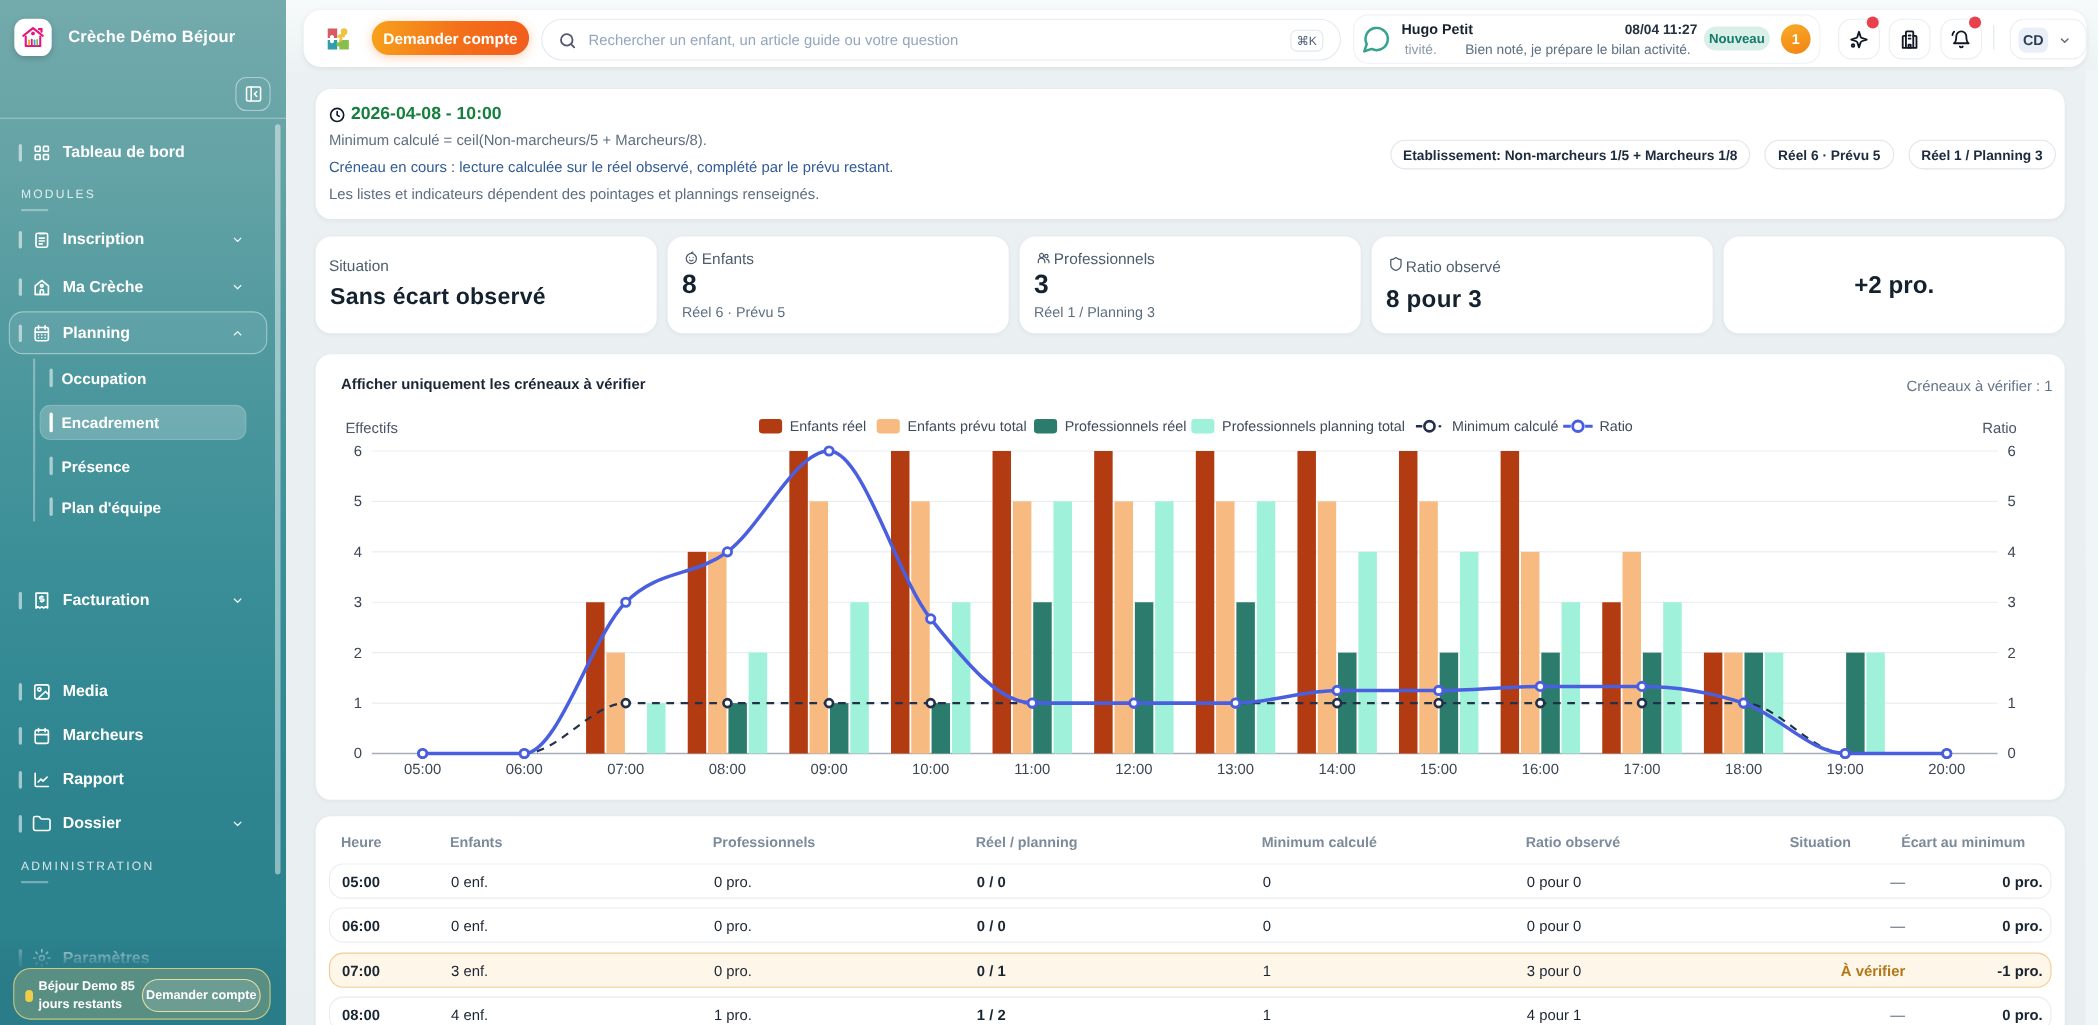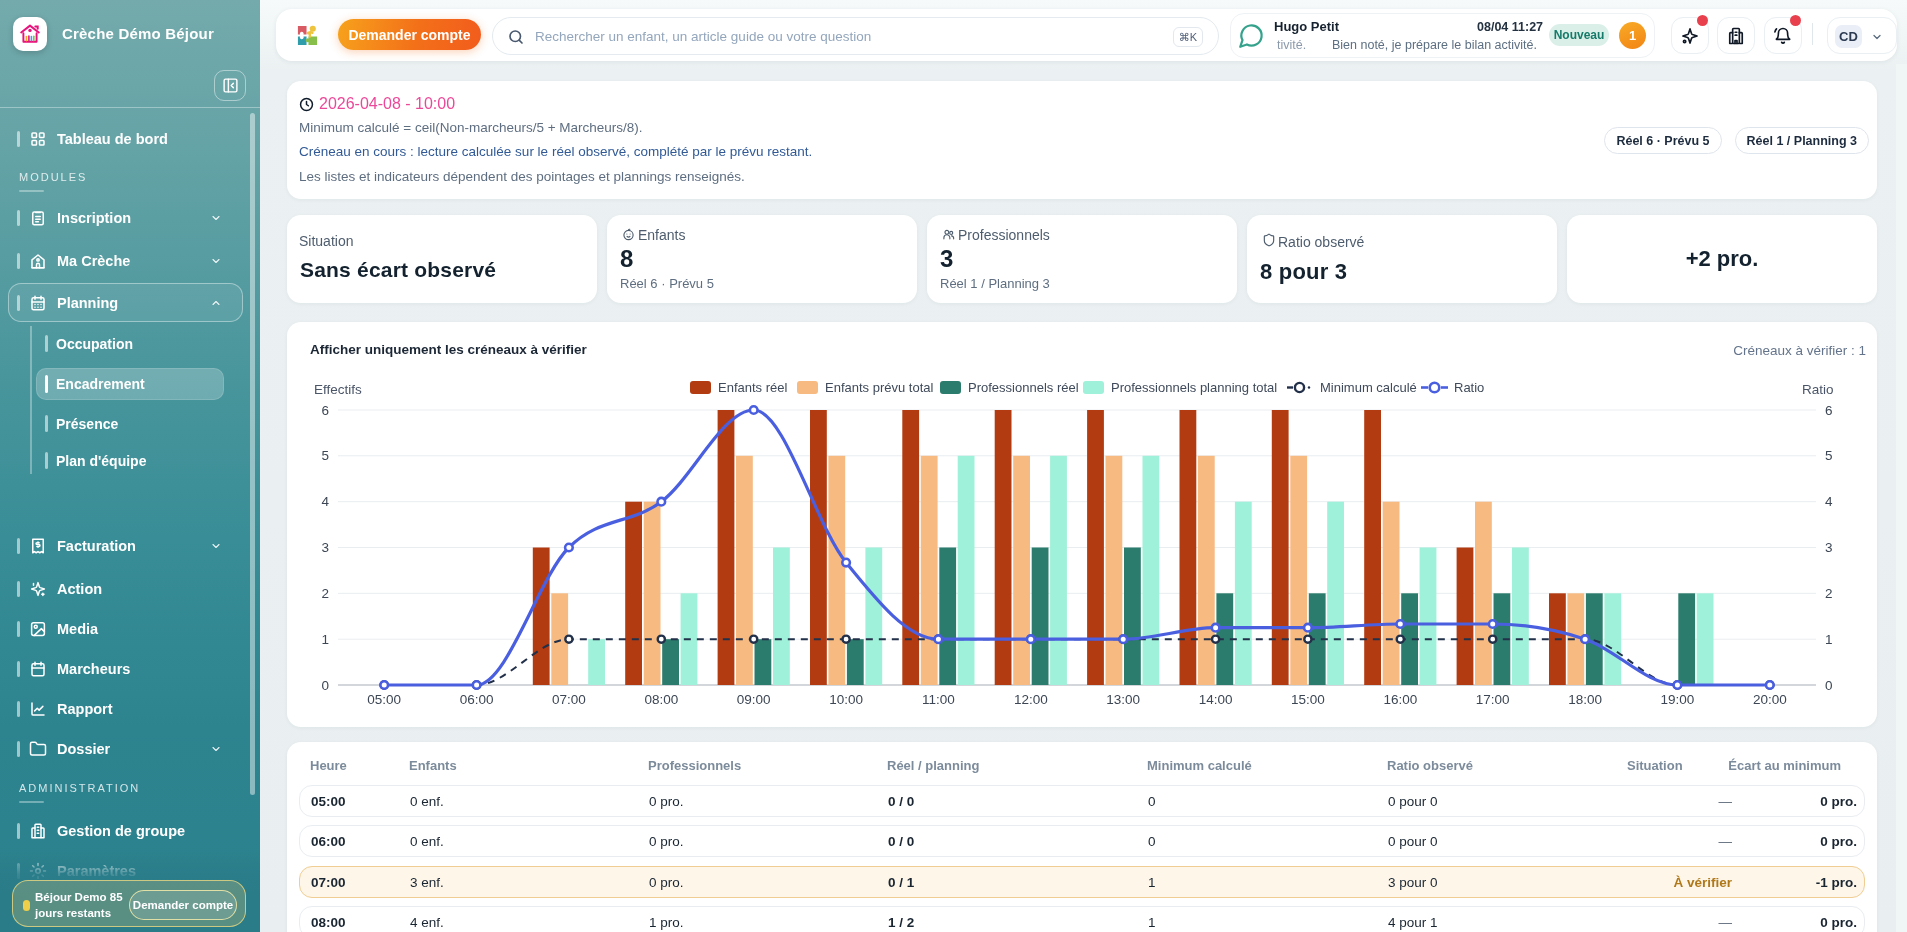--- a/index.html
+++ b/index.html
@@ -43,21 +43,21 @@
 #search .kbd{position:absolute;right:15px;top:9px;width:30px;height:20px;border:1px solid #e2e8ee;border-radius:6px;font-size:11px;color:#51607a;display:flex;align-items:center;justify-content:center}
 #notif{position:absolute;left:1230px;top:13px;width:425px;height:45px;border:1px solid #eef2f5;border-radius:14px;background:#fff}
 .icbtn{position:absolute;top:17px;width:38px;height:37px;border:1px solid #e9eff3;border-radius:12px;background:#fff;display:flex;align-items:center;justify-content:center}
 .rdot{position:absolute;width:11px;height:11px;border-radius:50%;background:#e8414d}
 #vsep{position:absolute;left:1812px;top:23px;width:1px;height:22px;background:#dfe6ec}
 #cdbox{position:absolute;left:1827px;top:17px;width:70px;height:37px;border:1px solid #e9eff3;border-radius:13px;background:#fff}
 #cdbox .cd{position:absolute;left:7px;top:7px;width:27px;height:23px;background:#e9eef7;border-radius:7px;font-size:13px;font-weight:bold;color:#2c3b52;display:flex;align-items:center;justify-content:center}
 
 .card{position:absolute;background:#fff;border-radius:14px;box-shadow:0 1px 4px rgba(20,40,55,.05)}
 #info{left:287px;top:81px;width:1590px;height:118px}
-#info .ttl{position:absolute;left:32px;top:14px;font-size:16px;font-weight:normal;color:#ec4899}
+#info .ttl{position:absolute;left:32px;top:14px;font-size:16px;font-weight:bold;color:#15803d}
 #info .g1{position:absolute;left:12px;top:39px;font-size:13.5px;color:#5e6e80}
 #info .bl{position:absolute;left:12px;top:63px;font-size:13.5px;color:#315a96}
 #info .g2{position:absolute;left:12px;top:88px;font-size:13.5px;color:#5e6e80}
 #pillrow{position:absolute;right:8px;top:46px;display:flex;gap:13px}
 .pill{height:27px;border:1px solid #dfe5ec;border-radius:14px;background:#fff;font-size:12.5px;font-weight:bold;color:#1d2b3e;display:flex;align-items:center;padding:0 11px;white-space:nowrap}
 .stat .lab{position:absolute;left:12px;top:19px;font-size:14px;color:#4e5d6e}
 .stat .lab2{position:absolute;left:31px;top:12px;font-size:14px;color:#4e5d6e}
 .stat .big{position:absolute;left:13px;font-size:24px;font-weight:bold;color:#13222e;letter-spacing:.2px}
 .stat .sub{position:absolute;left:13px;top:61px;font-size:13px;color:#5e6e80}
 
@@ -173,28 +173,20 @@
   <div class="notch"></div>
   <svg class="mic" viewBox="0 0 24 24" fill="none" stroke="#fff" stroke-width="2" stroke-linecap="round" stroke-linejoin="round">
         <path d="M5 3h14v18l-2.3-1.5L14.4 21l-2.4-1.5L9.6 21l-2.3-1.5L5 21z"></path>
         <path d="M13.5 7.5h-2.8a1.3 1.3 0 0 0 0 2.6h2.6a1.3 1.3 0 0 1 0 2.6h-2.8M12 6.5v1M12 12.7v1"></path>
       </svg>
   <div class="mtx">Facturation</div>
   <svg class="chev" viewBox="0 0 24 24" fill="none" stroke="rgba(255,255,255,.9)" stroke-width="2.2" stroke-linecap="round" stroke-linejoin="round">
         <path d="m6 9 6 6 6-6"></path>
       </svg>
  </div>
- <div class="mrow" style="top:572px">
-  <div class="notch"></div>
-  <svg class="mic" viewBox="0 0 24 24" fill="none" stroke="#fff" stroke-width="2" stroke-linecap="round" stroke-linejoin="round">
-        <path d="M12 3.5 13.8 9a2 2 0 0 0 1.2 1.2L20.5 12l-5.5 1.8a2 2 0 0 0-1.2 1.2L12 20.5 10.2 15a2 2 0 0 0-1.2-1.2L3.5 12 9 10.2A2 2 0 0 0 10.2 9z"></path>
-        <path d="M18.5 17.5v3M17 19h3M6 4.5v2.4"></path>
-      </svg>
-  <div class="mtx">Action</div>
- </div>
  <div class="mrow" style="top:612px">
   <div class="notch"></div>
   <svg class="mic" viewBox="0 0 24 24" fill="none" stroke="#fff" stroke-width="2" stroke-linecap="round" stroke-linejoin="round">
         <rect x="3.5" y="3.5" width="17" height="17" rx="2.5"></rect>
         <circle cx="9" cy="9" r="2"></circle>
         <path d="m20.5 15.5-4-4-9.5 9"></path>
       </svg>
   <div class="mtx">Media</div>
  </div>
  <div class="mrow" style="top:652px">
@@ -218,29 +210,20 @@
   <svg class="mic" viewBox="0 0 24 24" fill="none" stroke="#fff" stroke-width="2" stroke-linecap="round" stroke-linejoin="round">
         <path d="M20 20a2 2 0 0 0 2-2V8a2 2 0 0 0-2-2h-7.9a2 2 0 0 1-1.69-.9L9.6 3.9A2 2 0 0 0 7.93 3H4a2 2 0 0 0-2 2v13a2 2 0 0 0 2 2Z"></path>
       </svg>
   <div class="mtx">Dossier</div>
   <svg class="chev" viewBox="0 0 24 24" fill="none" stroke="rgba(255,255,255,.9)" stroke-width="2.2" stroke-linecap="round" stroke-linejoin="round">
         <path d="m6 9 6 6 6-6"></path>
       </svg>
  </div>
  <div class="shead" style="top:782px">ADMINISTRATION</div>
  <div class="sline" style="top:801px"></div>
- <div class="mrow" style="top:814px">
-  <div class="notch"></div>
-  <svg class="mic" viewBox="0 0 24 24" fill="none" stroke="#fff" stroke-width="2" stroke-linecap="round" stroke-linejoin="round">
-        <rect x="8" y="3" width="8" height="18" rx="1"></rect>
-        <path d="M8 8H5a1 1 0 0 0-1 1v12h4M16 8h3a1 1 0 0 1 1 1v12h-4"></path>
-        <path d="M11 7h2M11 11h2M11 15h2"></path>
-      </svg>
-  <div class="mtx">Gestion de groupe</div>
- </div>
  <div class="mrow" style="top:854px">
   <div class="notch"></div>
   <svg class="mic" viewBox="0 0 24 24" fill="none" stroke="#fff" stroke-width="2" stroke-linecap="round" stroke-linejoin="round">
         <circle cx="12" cy="12" r="3"></circle>
         <path d="M12 2v2.5M12 19.5V22M2 12h2.5M19.5 12H22M4.9 4.9l1.8 1.8M17.3 17.3l1.8 1.8M4.9 19.1l1.8-1.8M17.3 6.7l1.8-1.8"></path>
       </svg>
   <div class="mtx">Paramètres</div>
  </div>
  <div id="botfade"></div>
  <div id="trial">
@@ -314,20 +297,21 @@
 <div id="info" class="card">
  <svg class="abs" style="left:12px;top:16px" width="15" height="15" viewBox="0 0 24 24" fill="none" stroke="#101c2b" stroke-width="2.4" stroke-linecap="round" stroke-linejoin="round">
       <circle cx="12" cy="12" r="9.5"></circle>
       <path d="M12 7v5l3 2"></path>
     </svg>
  <div class="ttl">2026-04-08 - 10:00</div>
  <div class="g1">Minimum calculé = ceil(Non-marcheurs/5 + Marcheurs/8).</div>
  <div class="bl">Créneau en cours : lecture calculée sur le réel observé, complété par le prévu restant.</div>
  <div class="g2">Les listes et indicateurs dépendent des pointages et plannings renseignés.</div>
  <div id="pillrow">
+      <div class="pill">Etablissement: Non-marcheurs 1/5 + Marcheurs 1/8</div>
       <div class="pill">Réel 6 · Prévu 5</div>
       <div class="pill">Réel 1 / Planning 3</div>
     </div>
 </div>
 <div class="card stat" style="left:287px;top:215px;width:310px;height:88px">
  <div class="lab" style="top:18px">Situation</div>
  <div class="big" style="top:43px;font-size:21px">Sans écart observé</div>
 </div>
 <div class="card stat" style="left:607px;top:215px;width:310px;height:88px">
  <svg class="abs" style="left:15px;top:13px" width="13" height="13" viewBox="0 0 24 24" fill="none" stroke="#4e5d6e" stroke-width="2.1" stroke-linecap="round" stroke-linejoin="round">

